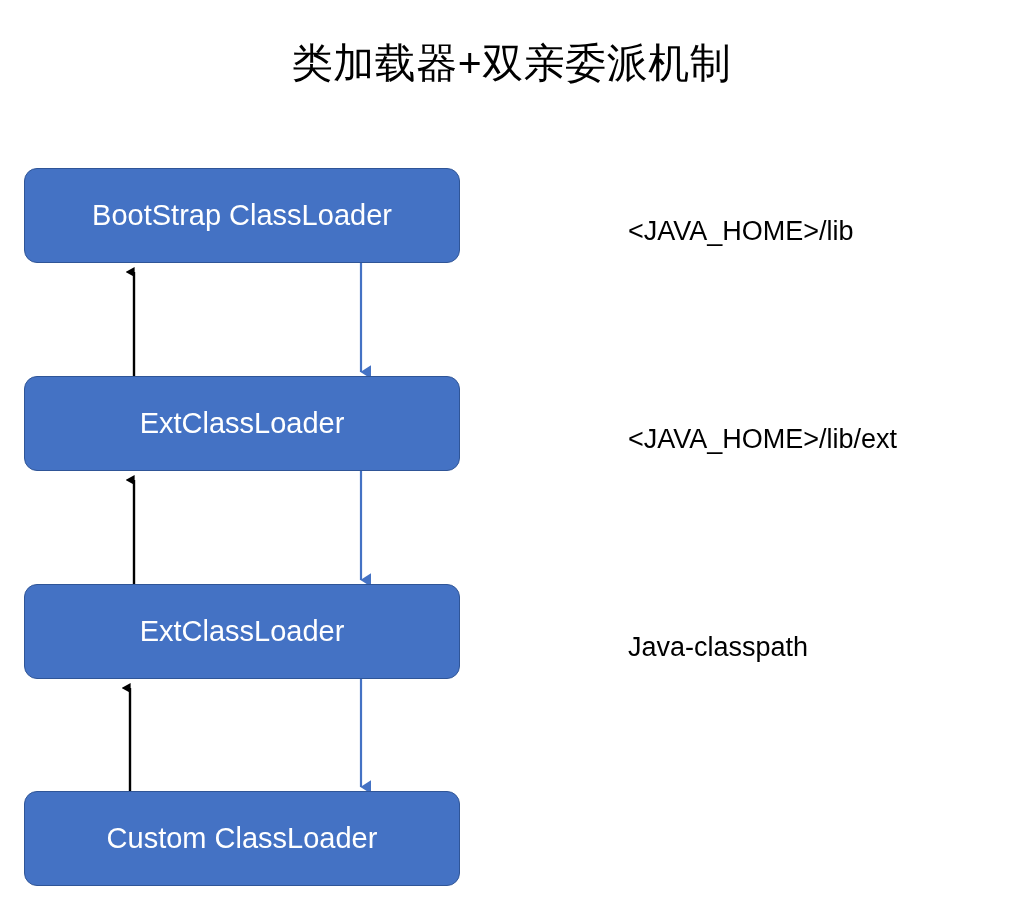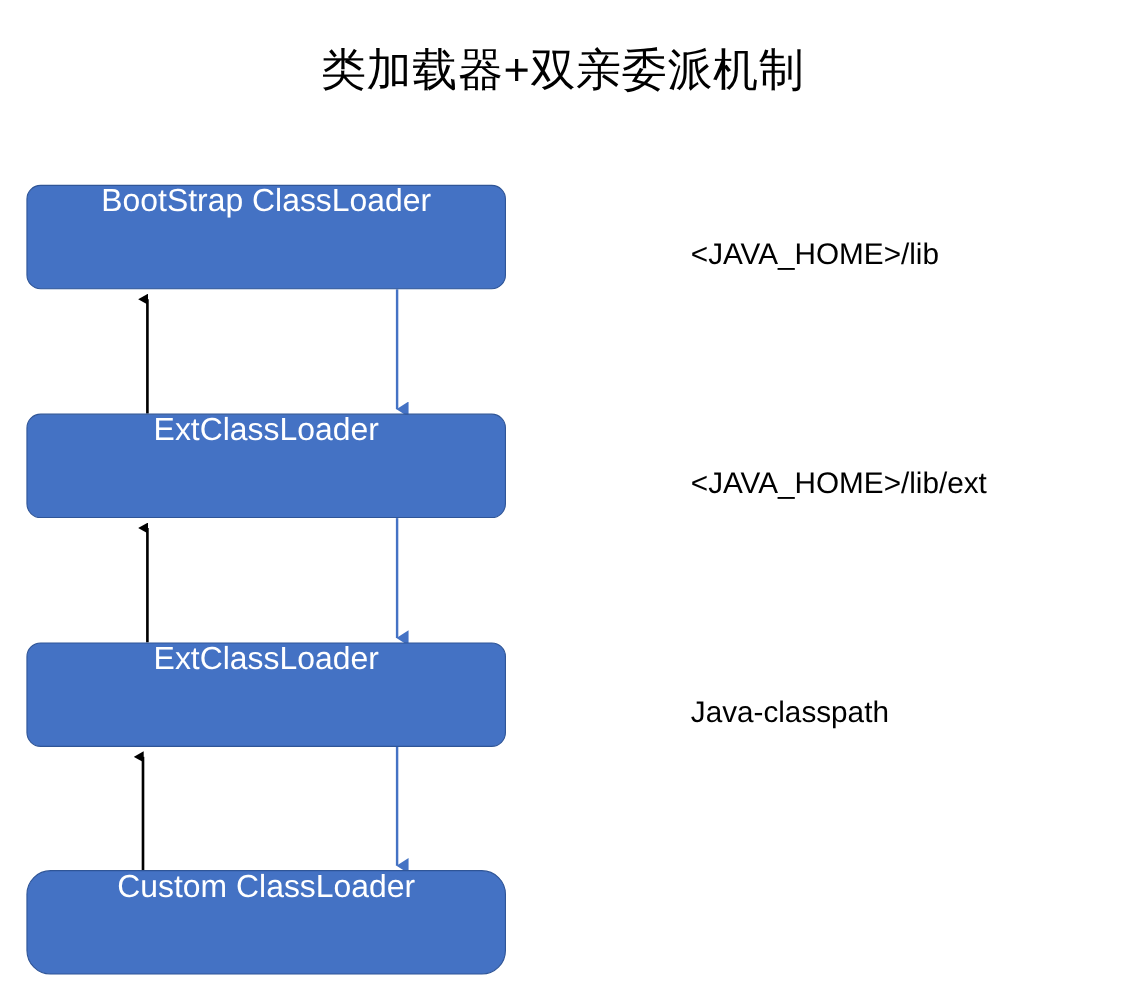--- a/index.html
+++ b/index.html
@@ -32,34 +32,34 @@
   .node-box {
     position: absolute;
     left: 24px;
     width: 436px;
     height: 95px;
     box-sizing: border-box;
     background: #4472C4;
     border: 1px solid #2F5597;
     border-radius: 13px;
     display: flex;
-    align-items: flex-start;
+    align-items: center;
     justify-content: center;
   }
   .node-label {
     color: #ffffff;
     font-size: 29px;
     font-weight: 400;
     line-height: 1;
     white-space: nowrap;
   }
   #node-bootstrap { top: 168px; }
   #node-ext       { top: 376px; }
   #node-app       { top: 584px; }
-  #node-custom    { top: 791px; border-radius: 22px; }
+  #node-custom    { top: 791px; }
 
   .side-label {
     position: absolute;
     left: 628px;
     font-size: 27px;
     color: #000000;
     white-space: nowrap;
     line-height: 1;
     margin-top: 16px;
   }

